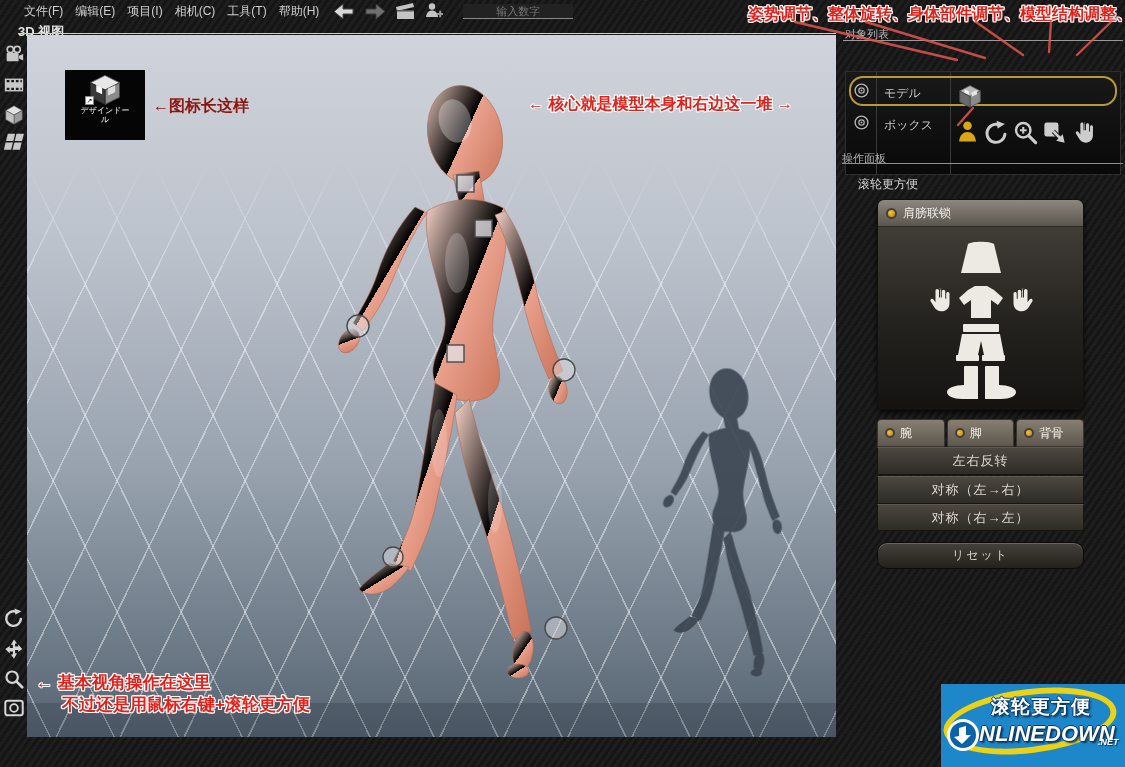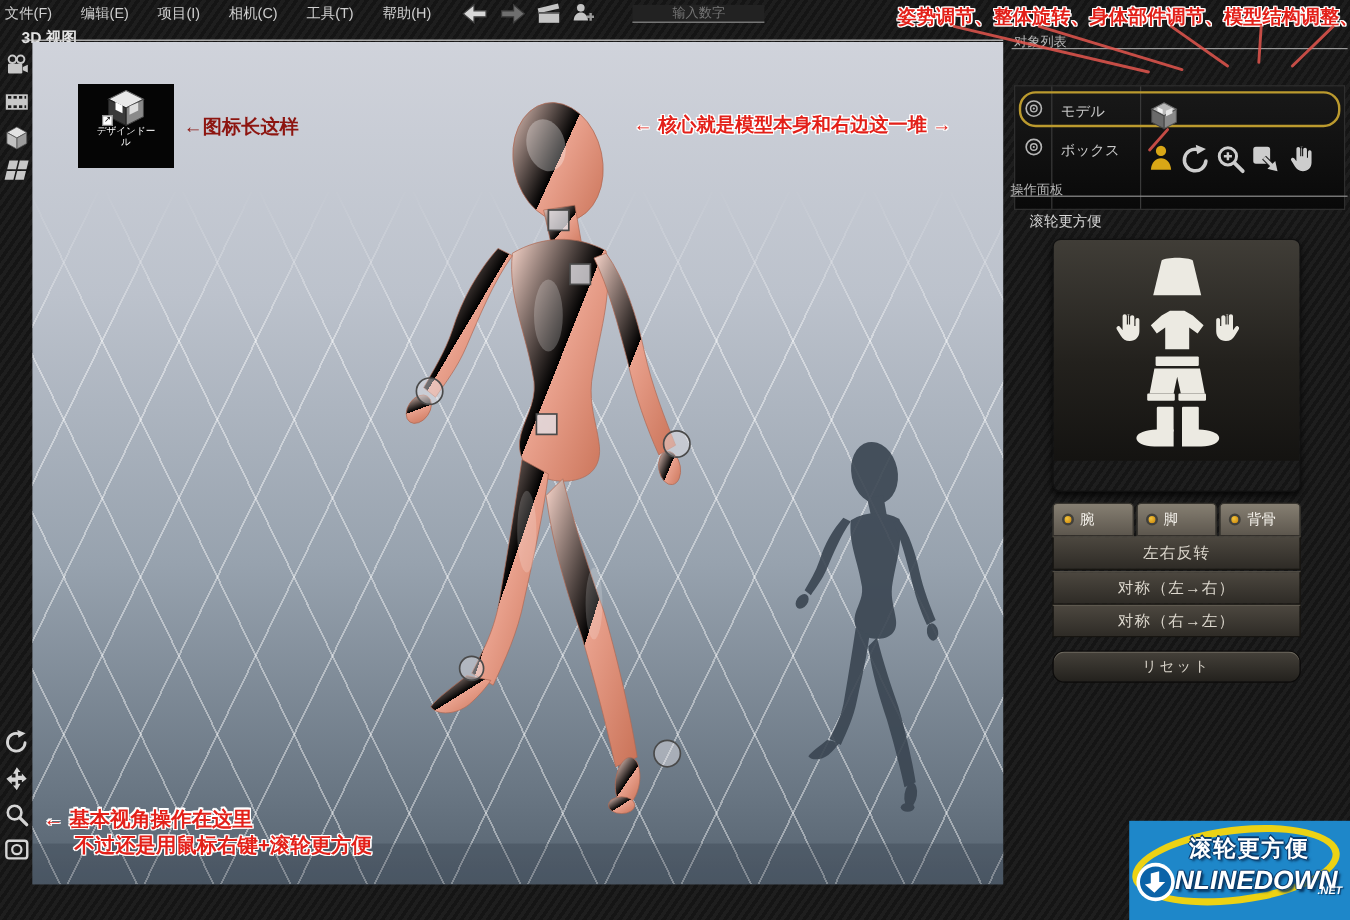--- a/index.html
+++ b/index.html
@@ -3,21 +3,21 @@
 <meta charset="utf-8">
 <style>
   * { margin:0; padding:0; box-sizing:border-box; }
   html,body { width:1125px; height:767px; overflow:hidden;
     font-family:"Liberation Sans", sans-serif; }
   body { position:relative; color:#ccc;
     background:repeating-linear-gradient(125deg,#1e1e1e 0 3px,#151515 3px 6px); }
 
   
   .menubar { position:absolute; left:0; top:0; width:100%; height:22px;
-    display:flex; align-items:center; padding-left:4px; gap:24px;
+    display:flex; align-items:center; padding-left:24px; gap:12px;
     font-size:12px; color:#cfcfcf; }
   .menubar .mi { cursor:default; white-space:nowrap; }
   .tb-icons { display:flex; align-items:center; gap:9px; margin-left:2px; }
   .tb-icons svg { display:block; }
   .num-input { width:110px; height:15px; background:#222; border:none;
     border-bottom:1px solid #8a8a8a; color:#8f8f8f; font-size:11px;
     text-align:center; margin-left:8px; outline:none;
     font-family:"Liberation Sans", sans-serif; }
 
   
@@ -372,20 +372,24 @@
       <polygon points="2.5,6.5 12,11.5 12,21.5 2.5,16.5" fill="#6a6a6a" stroke="#444" stroke-width=".8"></polygon>
       <path d="M7,4.7 L11,6.7 11,10 7,8 Z" fill="#f2f2f2"></path>
       <path d="M13.5,7.7 L18.5,5.5 18.5,9.5 13.5,11.8 Z" fill="#e5e5e5"></path>
     </svg></span>
 
 <div class="op-label">操作面板</div>
 <div class="op-underline"></div>
 <div class="pose-label">滚轮更方便</div>
 
 <div class="pose-panel">
+  <div class="pose-head">
+    <span class="dot"></span>
+    <span>肩膀联锁</span>
+  </div>
   <div class="pose-body">
     <svg width="207" height="184" viewBox="0 0 207 184">
       <g fill="#eceae2">
         <path d="M90,17 C94,14 112,14 116,17 L123,46 L83,46 Z"></path>
         <g transform="translate(46,58) scale(1.25)">
             <path d="M12 3c.8 0 1.4.6 1.4 1.5V10h.8V5.2c0-.9.6-1.5 1.4-1.5s1.4.6 1.4 1.5V11h.8V7c0-.9.6-1.4 1.3-1.4.8 0 1.3.6 1.3 1.5v7.4c0 3.8-2.6 6.5-6.4 6.5-2.9 0-4.6-1.3-6-3.6l-2.6-4.2c-.5-.8-.3-1.6.4-2 .6-.4 1.4-.2 1.9.5l1.5 2V4.6c0-.9.6-1.5 1.4-1.5s1.4.6 1.4 1.5V10h.8V4.5c0-.9.6-1.5 1.4-1.5z"></path>
           </g>
         <g transform="translate(161,58) scale(-1.25,1.25)">
             <path d="M12 3c.8 0 1.4.6 1.4 1.5V10h.8V5.2c0-.9.6-1.5 1.4-1.5s1.4.6 1.4 1.5V11h.8V7c0-.9.6-1.4 1.3-1.4.8 0 1.3.6 1.3 1.5v7.4c0 3.8-2.6 6.5-6.4 6.5-2.9 0-4.6-1.3-6-3.6l-2.6-4.2c-.5-.8-.3-1.6.4-2 .6-.4 1.4-.2 1.9.5l1.5 2V4.6c0-.9.6-1.5 1.4-1.5s1.4.6 1.4 1.5V10h.8V4.5c0-.9.6-1.5 1.4-1.5z"></path>
           </g>

